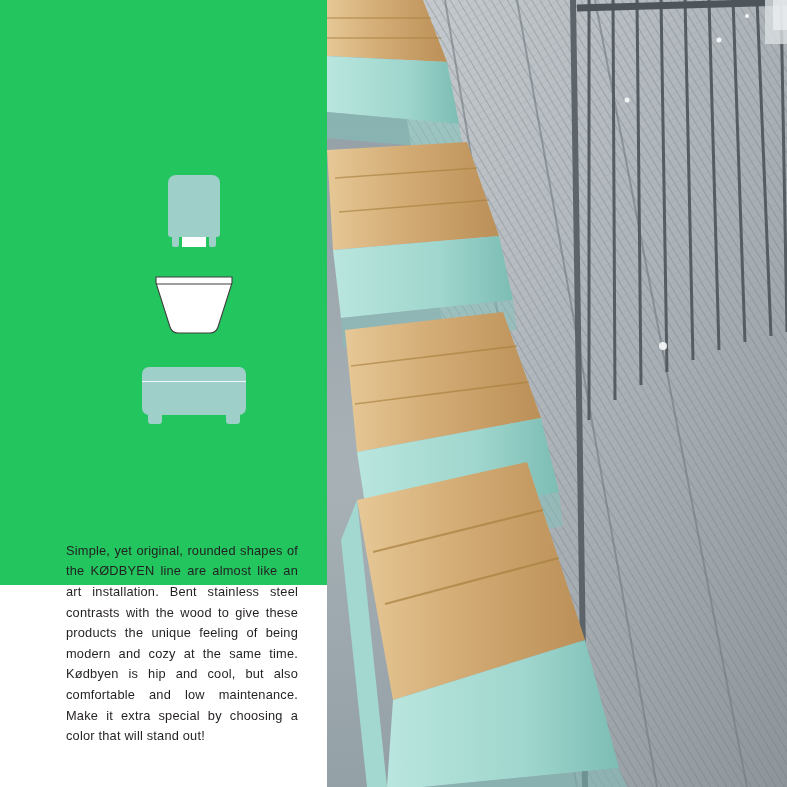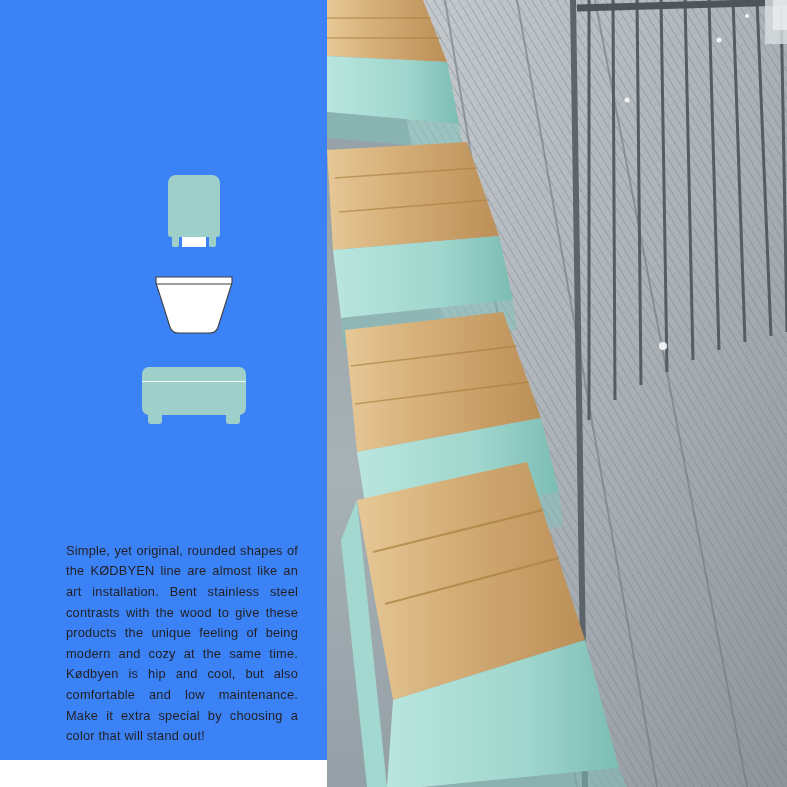--- a/index.html
+++ b/index.html
@@ -19,22 +19,22 @@
     height: 787px;
     background: #ffffff;
   }
 
   
   .left-col {
     position: absolute;
     left: 0;
     top: 0;
     width: 327px;
-    height: 760px;
-    background: #3b82f6;
+    height: 585px;
+    background: #22c55e;
   }
 
   
   .drawings {
     position: absolute;
     left: 140px;
     top: 175px;
     width: 120px;
   }
 

